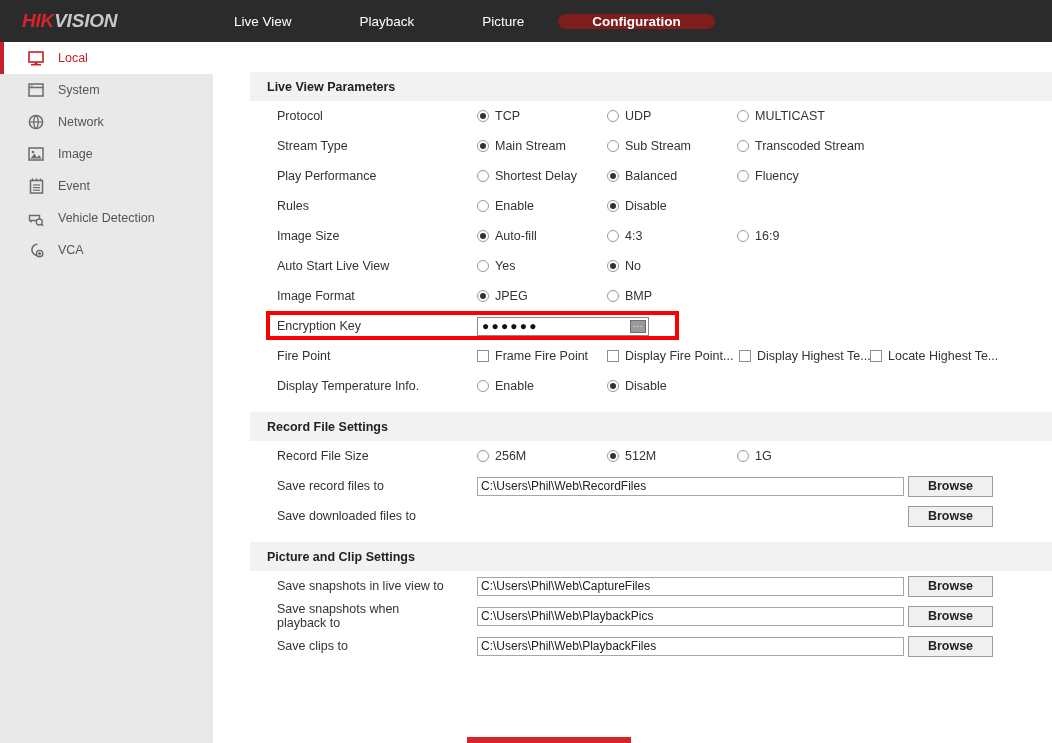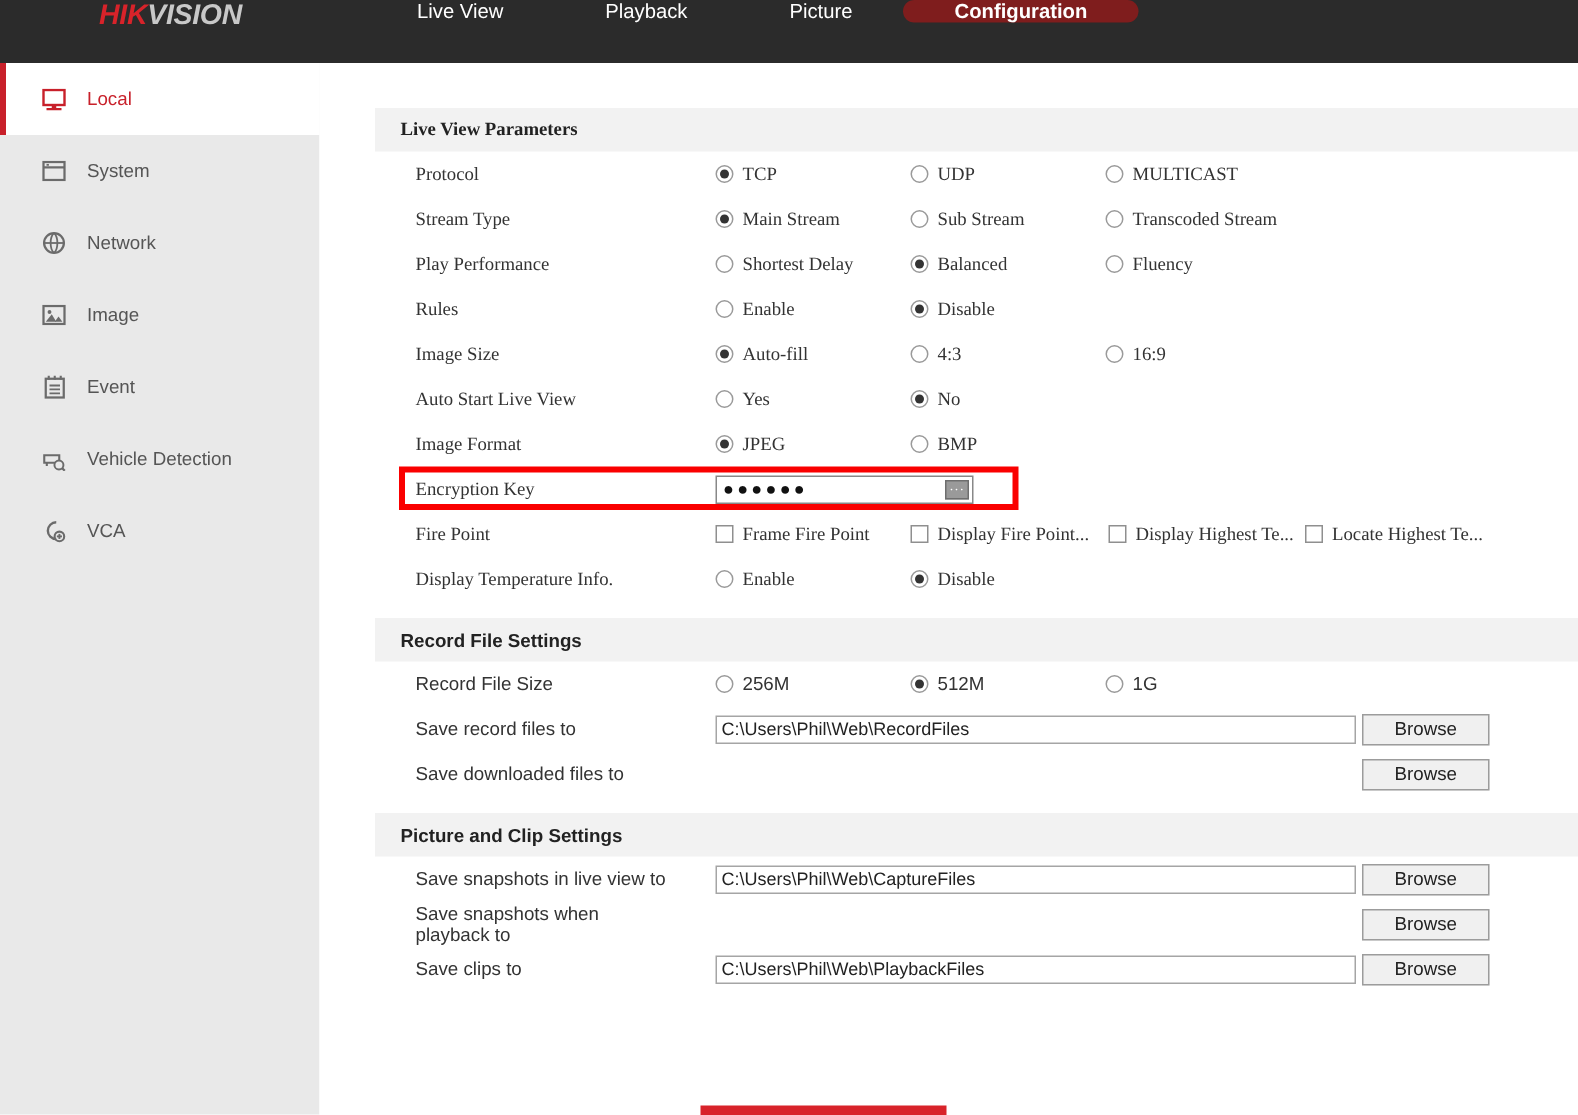--- a/index.html
+++ b/index.html
@@ -11,21 +11,21 @@
     font-size: 12px;
     color: #333333;
     overflow: hidden;
   }
 
   
   .topbar {
     position: absolute; left: 0; top: 0;
     width: 1052px; height: 42px;
     background: #2b2b2b;
-    display: flex; align-items: flex-start; padding-left: 44px;
+    display: flex; align-items: center;
   }
   .logo {
     width: 200px; display: flex; align-items: center;
     padding-left: 22px;
     font-size: 19px; font-weight: bold; font-style: italic;
     letter-spacing: -0.2px;
   }
   .logo .hik { color: #d8232a; }
   .logo .vision { color: #c8c8c8; }
 
@@ -39,21 +39,21 @@
   .navtab.active { background: #7f1d1d; font-weight: bold; border-radius: 15px; }
 
   
   .sidebar {
     position: absolute; left: 0; top: 42px;
     width: 213px; height: 701px;
     background: #e9e9e9;
   }
   .side-item {
     position: relative;
-    height: 48px;
+    height: 32px;
     display: flex; align-items: center;
     padding-left: 26px;
     color: #555555; font-size: 12.5px;
     cursor: pointer;
   }
   .side-item.active {
     background: #ffffff;
     color: #c8202a;
   }
   .side-item.active::before {
@@ -136,20 +136,21 @@
     padding: 0 3px; line-height: 17px;
     outline: none;
   }
   .browse {
     position: absolute; left: 658px;
     width: 85px; height: 21px;
     background: #f0f0f0; border: 1px solid #9c9c9c;
     font-family: "Liberation Sans", sans-serif;
     font-size: 12.5px; color: #222222;
     cursor: pointer;
+    font-weight: bold;
   }
 
   
   .hl-row {
     position: absolute; left: 16px; top: 0;
     width: 413px; height: 29px;
     border: 4px solid #fa0000;
     pointer-events: none;
   }
   .pw-wrap {
@@ -287,21 +288,21 @@
           <line x1="11.6" y1="9.9" x2="11.6" y2="13.3" stroke="#6b6b6b" stroke-width="1.3"></line>
           <line x1="9.9" y1="11.6" x2="13.3" y2="11.6" stroke="#6b6b6b" stroke-width="1.3"></line>
         </svg>
     </span>
     <span>VCA</span>
   </div>
 </div>
 
 <div class="content">
 
-  <div class="panel" style="top:30px;font-family:Liberation Serif, serif;">
+  <div class="panel" style="top:30px;">
     <div class="sec-head">Live View Parameters</div>
 
     <div class="row">
       <div class="row-label">Protocol</div>
       <label class="opt c1">
           <span class="radio on"></span>
           <span>TCP</span>
         </label>
       <label class="opt c2">
           <span class="radio"></span>
@@ -476,20 +477,21 @@
     <div class="sec-head">Picture and Clip Settings</div>
 
     <div class="row">
       <div class="row-label">Save snapshots in live view to</div>
       <input class="tinput" type="text" value="C:\Users\Phil\Web\CaptureFiles" style="">
       <button class="browse">Browse</button>
     </div>
 
     <div class="row">
       <div class="row-label">Save snapshots when playback to</div>
+      <input class="tinput" type="text" value="C:\Users\Phil\Web\PlaybackPics" style="">
       <button class="browse">Browse</button>
     </div>
 
     <div class="row">
       <div class="row-label">Save clips to</div>
       <input class="tinput" type="text" value="C:\Users\Phil\Web\PlaybackFiles" style="">
       <button class="browse">Browse</button>
     </div>
   </div>
 

